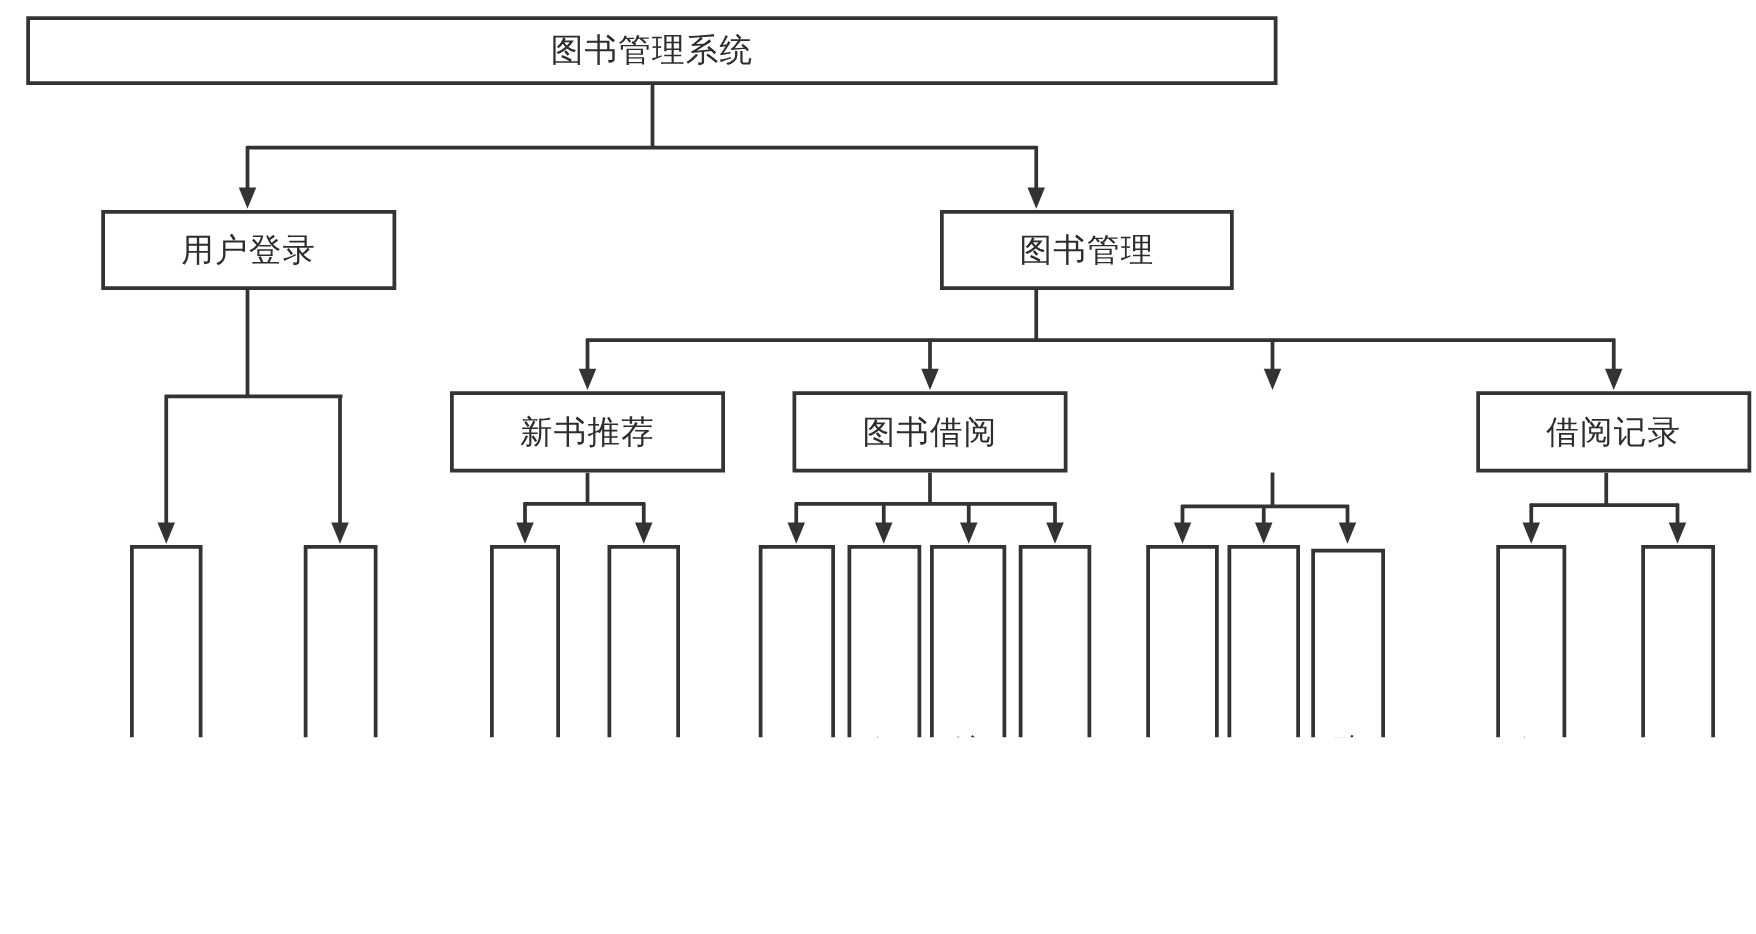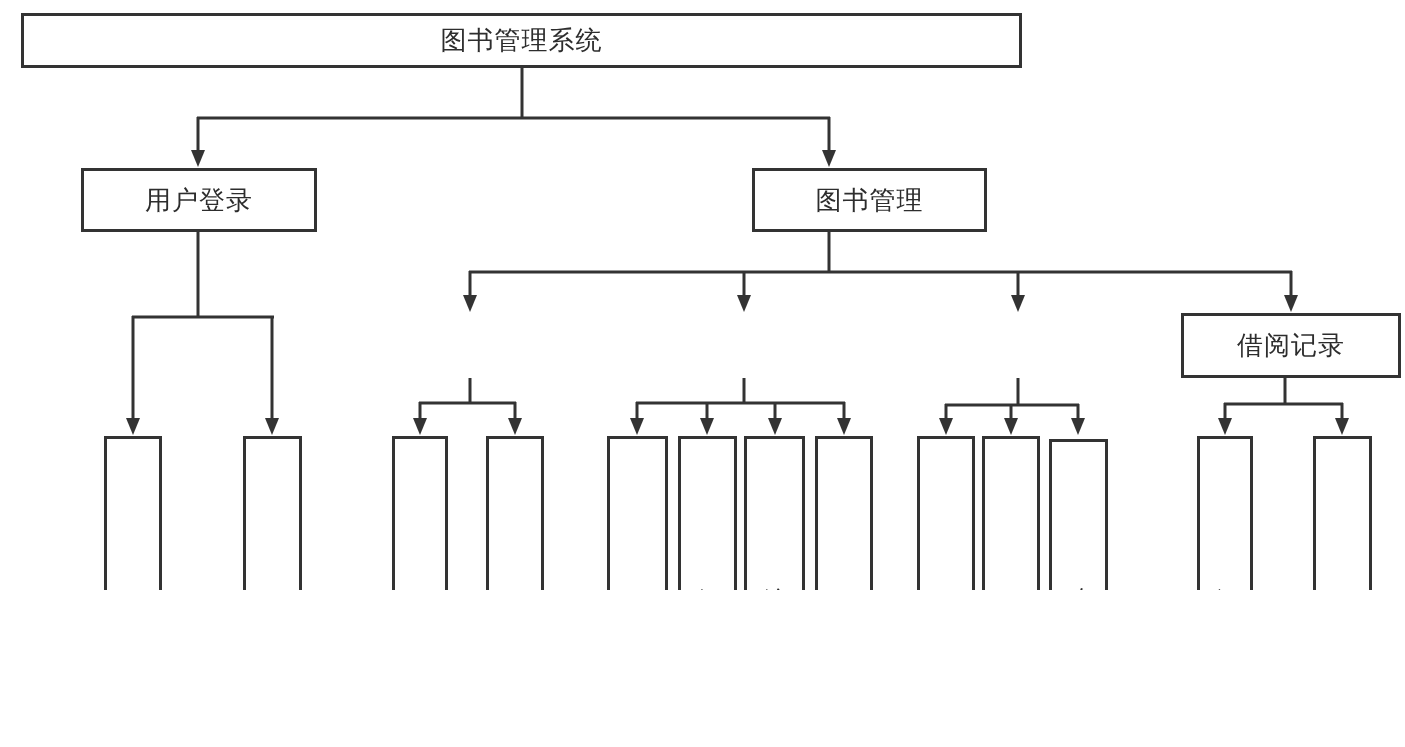--- a/index.html
+++ b/index.html
@@ -91,20 +91,22 @@
     <path class="ln" d="M1342 403 V420"></path>
     <path class="hd" d="M1218 418 L1232 418 L1225 435 Z"></path>
     <path class="hd" d="M1335 418 L1349 418 L1342 435 Z"></path>
   </svg>
 
   <div class="node" style="left:21px;top:13px;width:1001px;height:55px;">图书管理系统</div>
 
   <div class="node" style="left:81px;top:168px;width:236px;height:64px;">用户登录</div>
   <div class="node" style="left:752px;top:168px;width:235px;height:64px;">图书管理</div>
 
+  <div class="node" style="left:360px;top:313px;width:220px;height:65px;">新书推荐</div>
+  <div class="node" style="left:634px;top:313px;width:220px;height:65px;">图书借阅</div>
   <div class="node" style="left:1181px;top:313px;width:220px;height:65px;">借阅记录</div>
 
   <div class="node vnode" style="left:104px;top:436px;width:58px;height:299px;">
     <span>用户登录</span>
     </div>
   <div class="node vnode" style="left:243px;top:436px;width:59px;height:299px;">
     <span>注销登录</span>
     </div>
 
   <div class="node vnode" style="left:392px;top:436px;width:56px;height:297px;">

